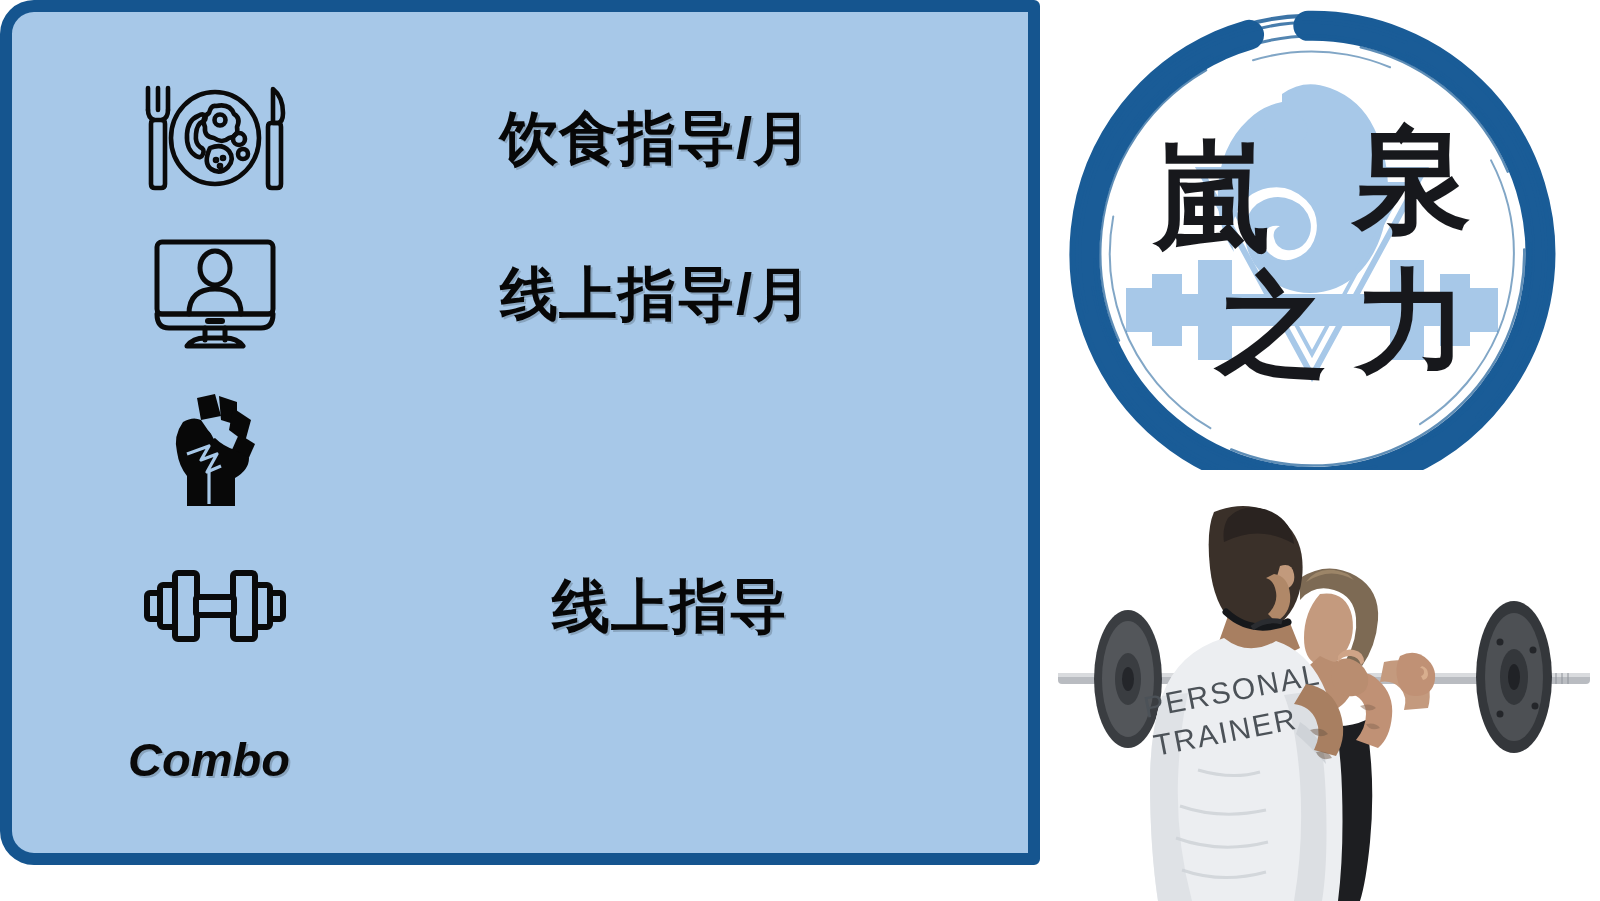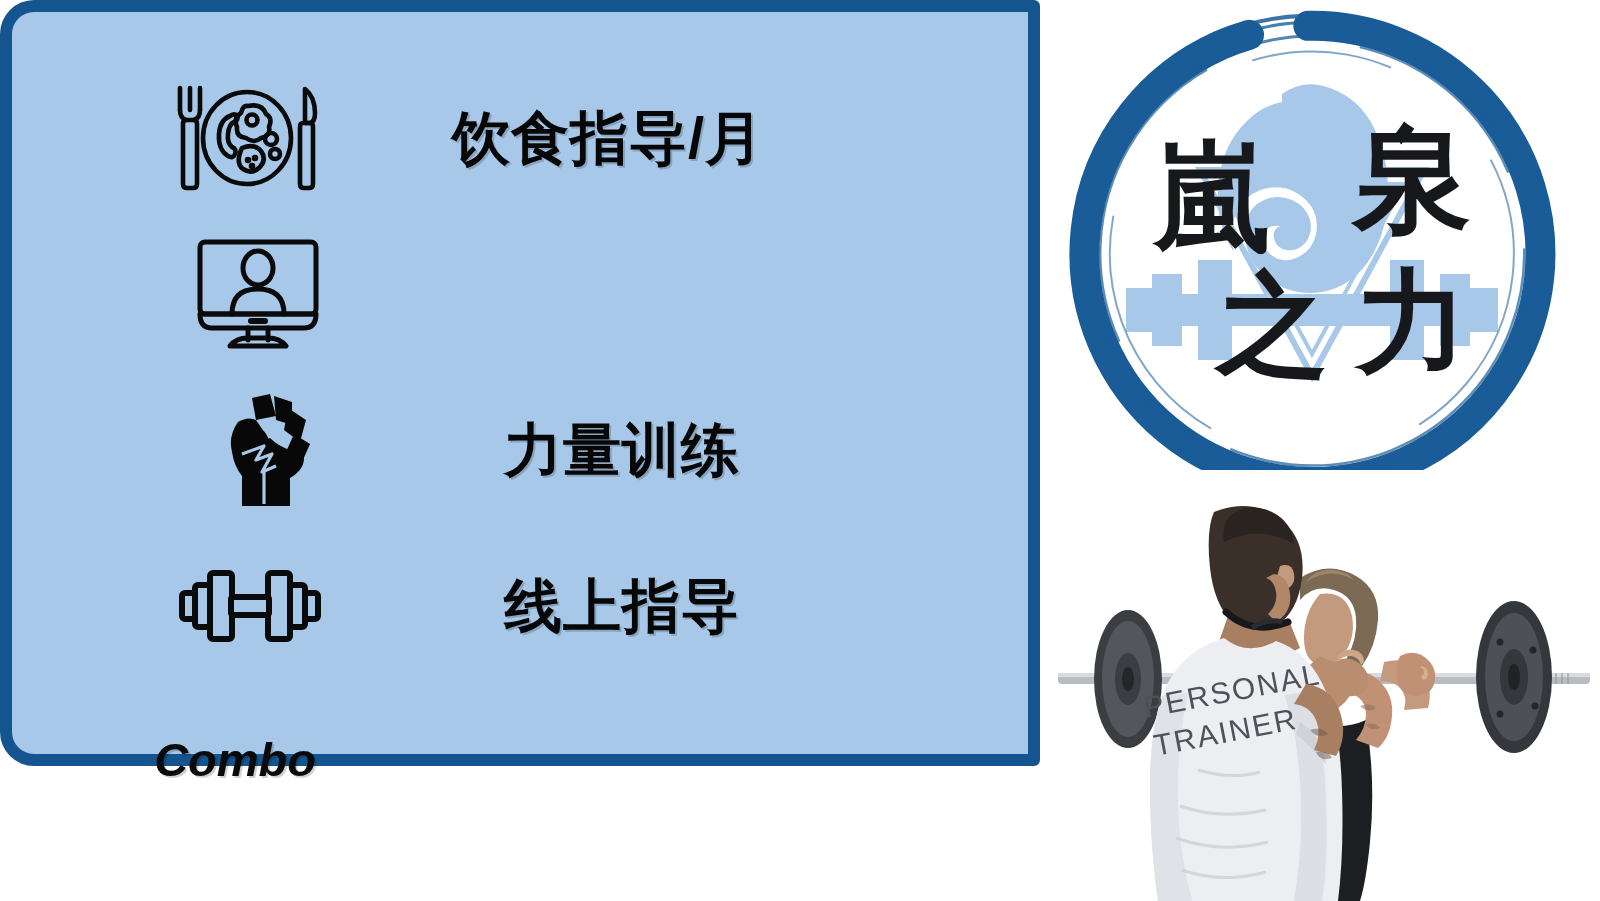--- a/index.html
+++ b/index.html
@@ -8,21 +8,21 @@
     background:#ffffff;
     font-family:"Liberation Sans","DejaVu Sans",sans-serif;
     overflow:hidden;
     position:relative;
   }
 
   
   #panel{
     position:absolute;
     left:0; top:0;
-    width:1040px; height:766px;
+    width:1040px; height:865px;
     border:12px solid #15558F;
     border-top-left-radius:34px;
     border-top-right-radius:6px;
     border-bottom-right-radius:6px;
     border-bottom-left-radius:34px;
     background:#A7C8E8;
     padding:48px 0 30px 0;
     display:flex;
     flex-direction:column;
     justify-content:flex-start;
@@ -40,22 +40,23 @@
     height:156px;
     flex:0 0 auto;
   }
   .row.r5{ height:150px; }
 
   .icon-cell{
     width:310px;
     min-width:310px;
     display:flex;
     align-items:center;
-    justify-content:flex-end;
+    justify-content:center;
     position:relative;
+    margin-left:48px;
   }
   .label-cell{
     flex:1 1 auto;
     display:flex;
     align-items:center;
   }
   .label{
     font-size:58px;
     font-weight:bold;
     color:#070707;
@@ -162,20 +163,23 @@
             <path d="M38 78 q0 -25 26 -25 q26 0 26 25"></path>
 
             <path d="M6 78 L122 78 q0 14 -12 14 L18 92 Q6 92 6 78 Z"></path>
             <path d="M57 85 L71 85" stroke-width="6"></path>
 
             <path d="M54 92 L54 104 M74 92 L74 104"></path>
 
             <path d="M36 110 q6 -8 18 -8 L74 102 q12 0 18 8 Z"></path>
           </g>
         </svg>
+      </div>
+      <div class="label-cell">
+        <span class="label">线上指导/月</span>
       </div>
     </div>
 
     <div class="row r3">
       <div class="icon-cell">
         <svg class="ic" width="104" height="116" viewBox="0 0 104 116">
           <g fill="#080808">
 
             <path d="M34 6 L52 2 L58 24 L38 28 Z"></path>
             <path d="M56 4 L74 10 L74 33 L58 28 Z"></path>
@@ -184,23 +188,20 @@
 
             <path d="M20 30 Q10 44 14 60 Q16 74 24 84 L24 114 L72 114 L72 86
                      Q86 78 86 66 L72 58 Q60 54 52 46 Q44 38 38 28 Q30 24 20 30 Z"></path>
           </g>
           <g fill="none" stroke="#A7C8E8" stroke-width="3.2" stroke-linejoin="round">
             <path d="M24 62 L46 54 L38 68 L54 62 L44 80 L58 74"></path>
             <path d="M46 80 L46 112"></path>
             <path d="M44 30 L52 46"></path>
           </g>
         </svg>
-      </div>
-      <div class="label-cell">
-        <span class="label">力量训练</span>
       </div>
     </div>
 
     <div class="row r4">
       <div class="icon-cell">
         <svg class="ic" width="144" height="86" viewBox="0 0 144 86">
           <g fill="#A7C8E8" stroke="#0a0a0a" stroke-width="6" stroke-linejoin="round">
 
             <rect x="4" y="30" width="14" height="26" rx="3"></rect>
             <rect x="126" y="30" width="14" height="26" rx="3"></rect>

